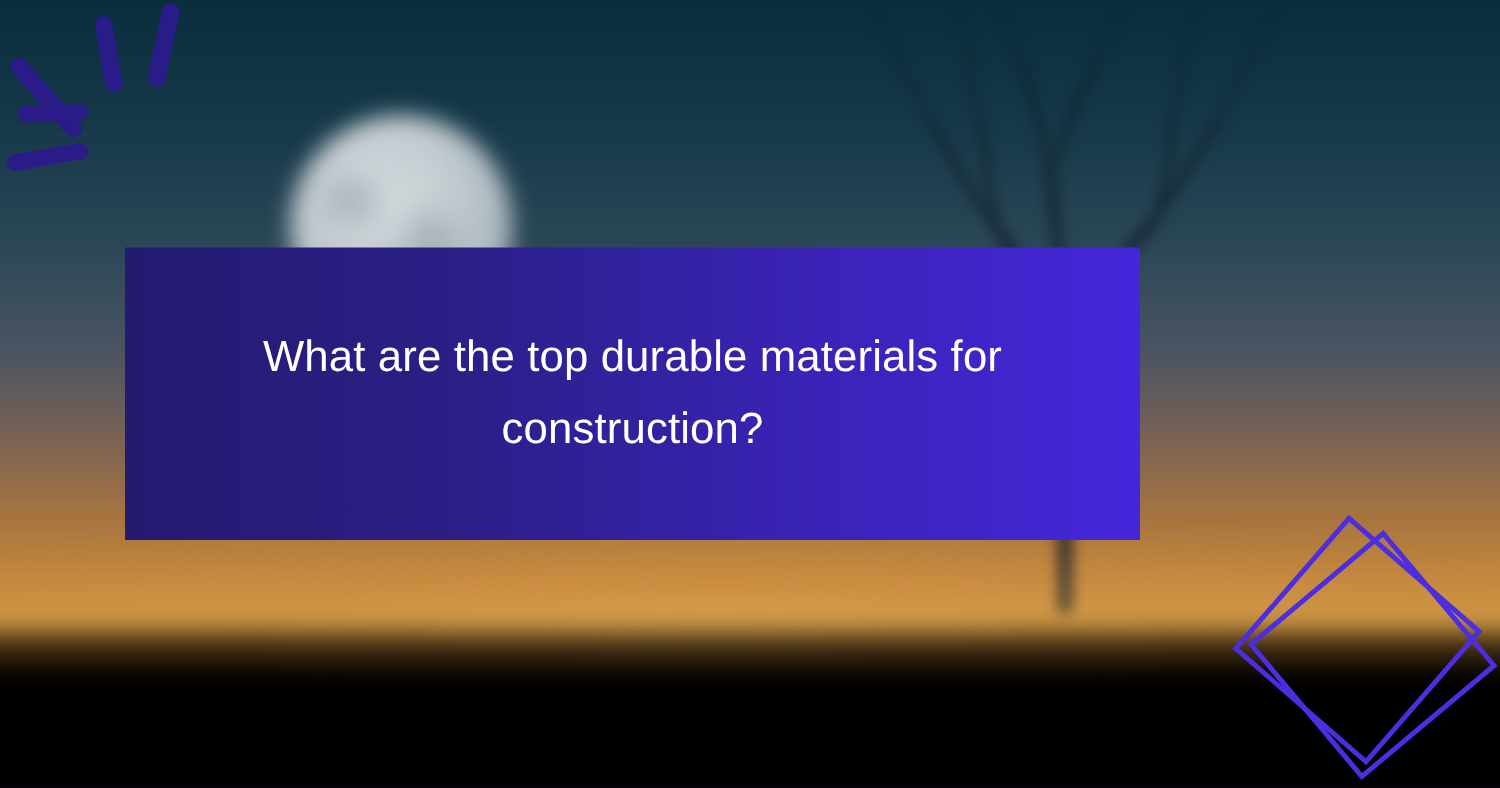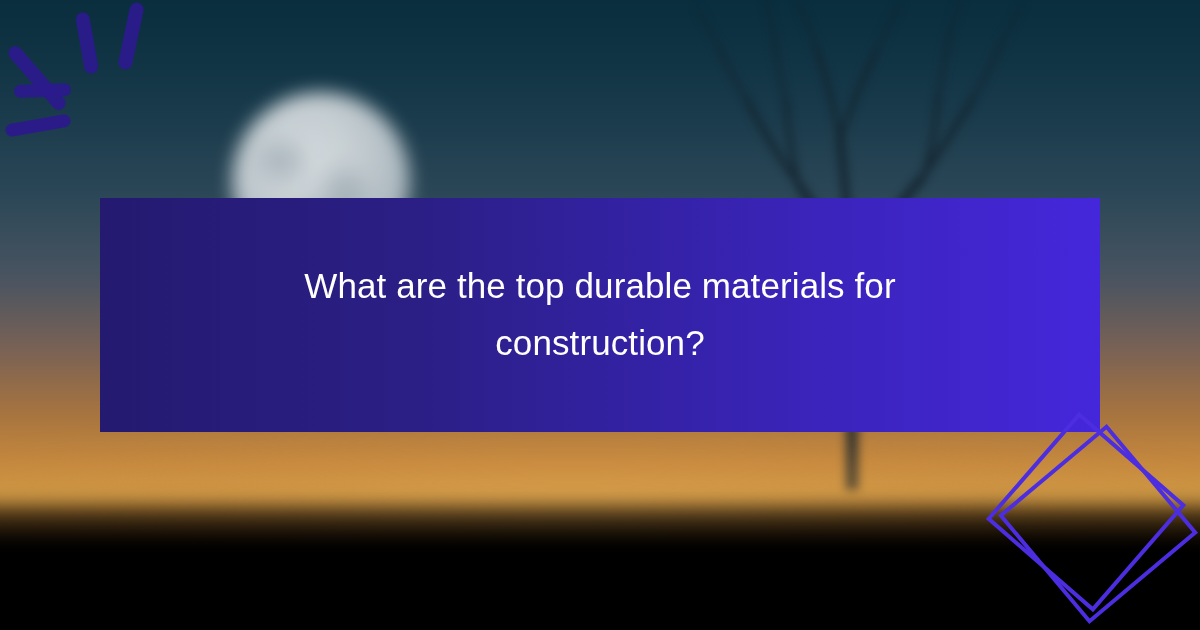--- a/index.html
+++ b/index.html
@@ -140,21 +140,21 @@
     width: 215px;
     height: 215px;
   }
   .diamonds svg { display: block; overflow: visible; }
 
   
   .banner {
     position: absolute;
     left: 100px;
     top: 198px;
-    width: 1000px;
+    width: 812px;
     height: 234px;
     background: linear-gradient(to right, #241a70 0%, #2b1f86 32%, #3823b4 66%, #4527db 100%);
     display: flex;
     align-items: center;
     justify-content: center;
     box-sizing: border-box;
     padding: 0 70px;
   }
   .banner-title {
     margin: 0;

